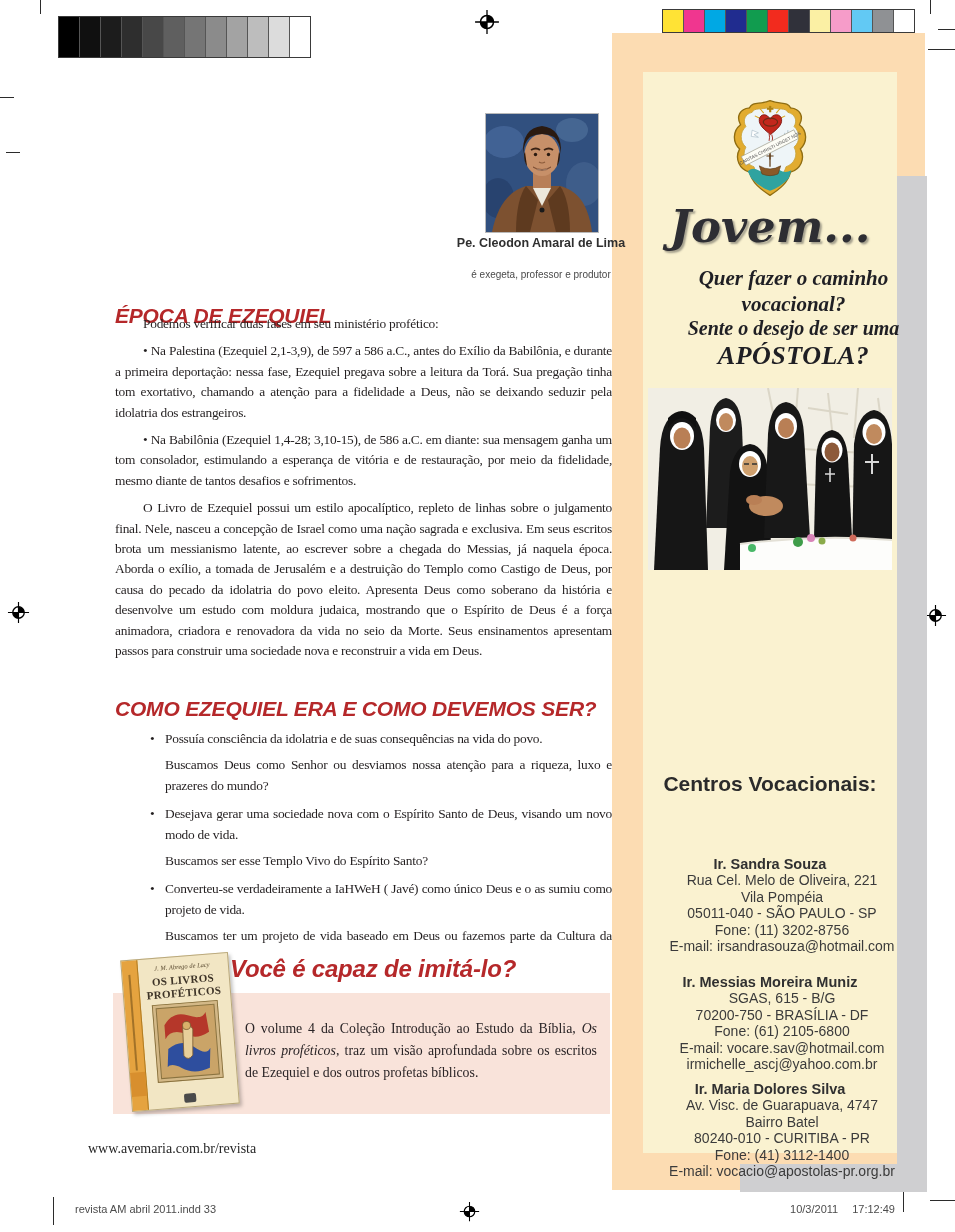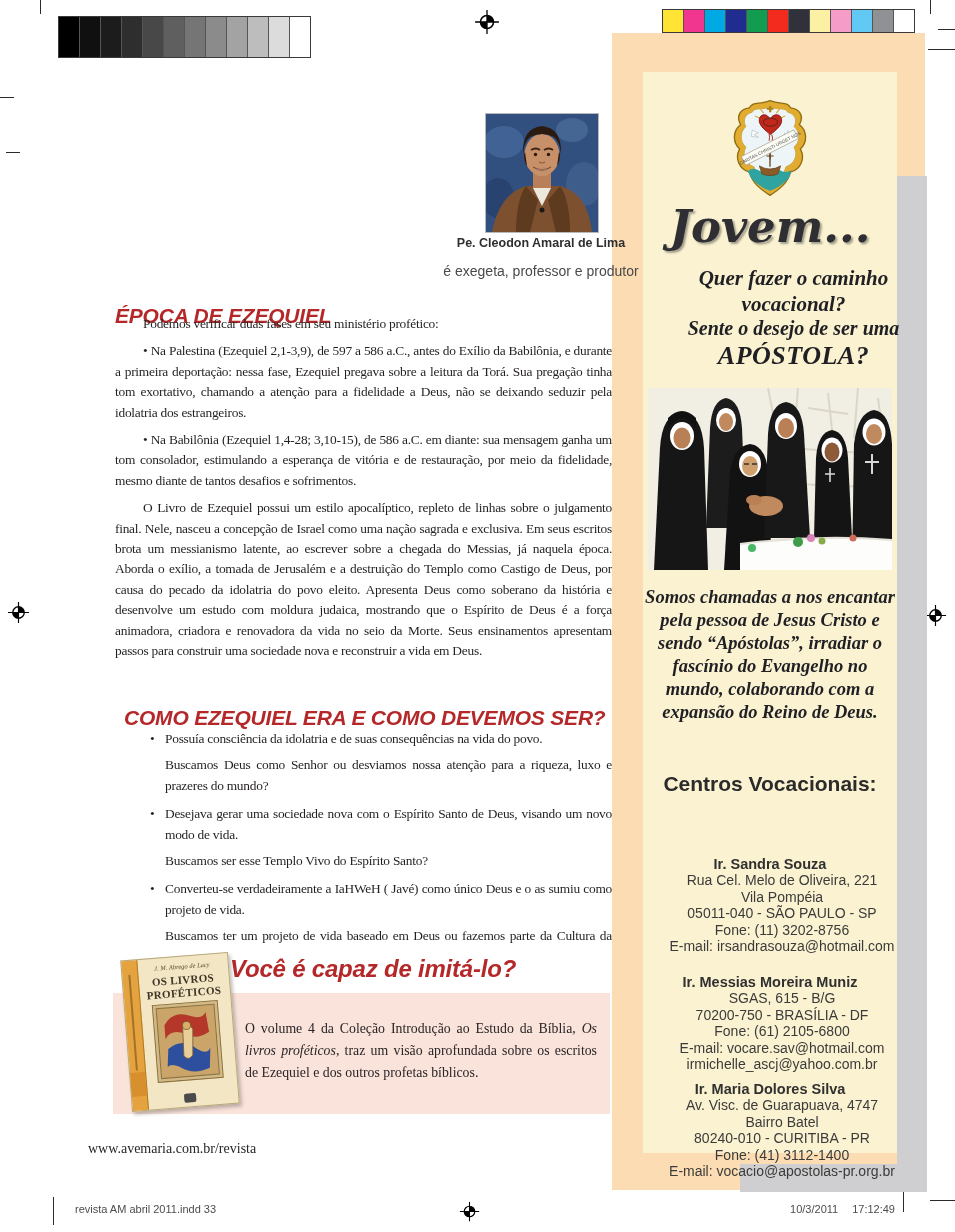--- a/index.html
+++ b/index.html
@@ -40,21 +40,21 @@
             font-size:21px;color:#2b2b2b;}
   .contact{left:0;width:254px;font-family:"Liberation Sans",sans-serif;font-size:14px;line-height:16.4px;color:#3b3b3b;margin-top:44px;}
   .contact .cname{font-weight:bold;color:#303030;font-size:14.5px;}
   .contact .cline{white-space:nowrap;padding-left:24px;}
   .contact1{top:740px;} .contact2{top:858px;} .contact3{top:965px;}
 
   
   .priest-photo{left:485px;top:113px;width:112px;height:118px;border:1px solid #b9b9b9;background:#31507f;}
   .caption{left:431px;top:236px;width:220px;text-align:center;font-family:"Liberation Sans",sans-serif;}
   .caption .cap-name{font-weight:bold;font-size:12.5px;color:#2f2f2f;}
-  .caption .cap-role{font-size:14px;color:#4a4a4a;margin-top:13px;}
+  .caption .cap-role{font-size:10px;color:#4a4a4a;margin-top:19px;}
 
   .red-h{position:absolute;left:115px;font-family:"Liberation Sans",sans-serif;font-weight:bold;font-style:italic;
          color:#b5282a;letter-spacing:-0.2px;}
   .h1a{top:304px;font-size:21px;}
   .h2a{top:697px;font-size:21px;}
 
   .bodycol{left:115px;width:497px;font-size:13.4px;line-height:20.4px;letter-spacing:-0.25px;text-align:justify;}
   .sec1{top:314px;max-height:358px;overflow:hidden;}
   .para{text-indent:28px;margin:0 0 7px 0;}
   .sec2{top:729px;max-height:222px;overflow:hidden;}
@@ -228,21 +228,20 @@
 
       <path d="M92 156 Q168 146 244 152 L244 182 L92 182 Z" fill="#fdfdfb"></path>
       <path d="M92 156 Q168 146 244 152" stroke="#e3e0d6" stroke-width="2" fill="none"></path>
       <circle cx="150" cy="154" r="5" fill="#3f9d4a"></circle>
       <circle cx="163" cy="150" r="4" fill="#d884b8"></circle>
       <circle cx="174" cy="153" r="3.5" fill="#8aab4a"></circle>
       <circle cx="205" cy="150" r="3.5" fill="#cf6a5a"></circle>
       <circle cx="104" cy="160" r="4" fill="#49b868"></circle>
     </svg>
 
-    <div class="abs sb-quote">Somos chamadas a nos encantar pela pessoa de Jesus Cristo e sendo “Apóstolas”, irradiar o fascínio do Evangelho no mundo, colaborando com a expansão do Reino de Deus.</div>
 
     <div class="abs sb-contacts-heading">Centros Vocacionais:</div>
 
     <div class="abs contact contact1">
       <div class="cname">Ir. Sandra Souza</div>
       <div>
           <div class="cline">Rua Cel. Melo de Oliveira, 221</div>
           <div class="cline">Vila Pompéia</div>
           <div class="cline">05011-040 - SÃO PAULO - SP</div>
           <div class="cline">Fone: (11) 3202-8756</div>
@@ -298,21 +297,21 @@
   </div>
 
   <h2 class="red-h h1a" style="margin:0">ÉPOCA DE EZEQUIEL</h2>
   <div class="abs bodycol sec1">
       <div class="para">Podemos  verificar duas fases em seu ministério profético:</div>
       <div class="para">• Na Palestina (Ezequiel 2,1-3,9), de 597 a 586 a.C., antes do Exílio da Babilônia, e durante a primeira deportação: nessa fase, Ezequiel pregava sobre a leitura da Torá. Sua pregação tinha tom exortativo, chamando a atenção  para a fidelidade a Deus, não se deixando seduzir pela idolatria dos estrangeiros.</div>
       <div class="para">• Na Babilônia (Ezequiel 1,4-28; 3,10-15), de 586 a.C. em diante: sua mensagem ganha um tom consolador, estimulando a esperança de vitória e de restauração, por meio da fidelidade, mesmo diante de tantos desafios e sofrimentos.</div>
       <div class="para">O Livro de Ezequiel  possui um estilo apocalíptico, repleto de linhas sobre o julgamento final.  Nele,  nasceu a concepção de Israel como uma nação sagrada e exclusiva. Em seus escritos brota um messianismo latente,  ao escrever sobre a chegada do Messias, já naquela época. Aborda o exílio, a tomada de Jerusalém e a destruição do Templo como Castigo de Deus,  por causa do pecado da idolatria do povo eleito. Apresenta Deus como soberano da história e desenvolve  um estudo com moldura judaica, mostrando que o Espírito de Deus é a força animadora, criadora e renovadora da vida no seio da Morte. Seus ensinamentos apresentam passos para construir uma sociedade nova e reconstruir a vida em Deus.</div>
     </div>
 
-  <h2 class="red-h h2a" style="margin:9px">COMO EZEQUIEL ERA E COMO DEVEMOS SER?</h2>
+  <h2 class="red-h h2a" style="margin:0">COMO EZEQUIEL ERA E COMO DEVEMOS SER?</h2>
   <div class="abs bodycol sec2">
     <div class="bitem">
       <span class="bullet">•</span>
       <span>Possuía consciência da idolatria e de suas consequências na vida do povo.</span>
     </div>
     <div class="bquestion">Buscamos Deus como Senhor ou desviamos nossa atenção para a riqueza, luxo e prazeres do mundo?</div>
     <div class="bitem">
       <span class="bullet">•</span>
       <span>Desejava gerar uma sociedade nova com o Espírito Santo de Deus, visando um novo modo de vida.</span>
     </div>

